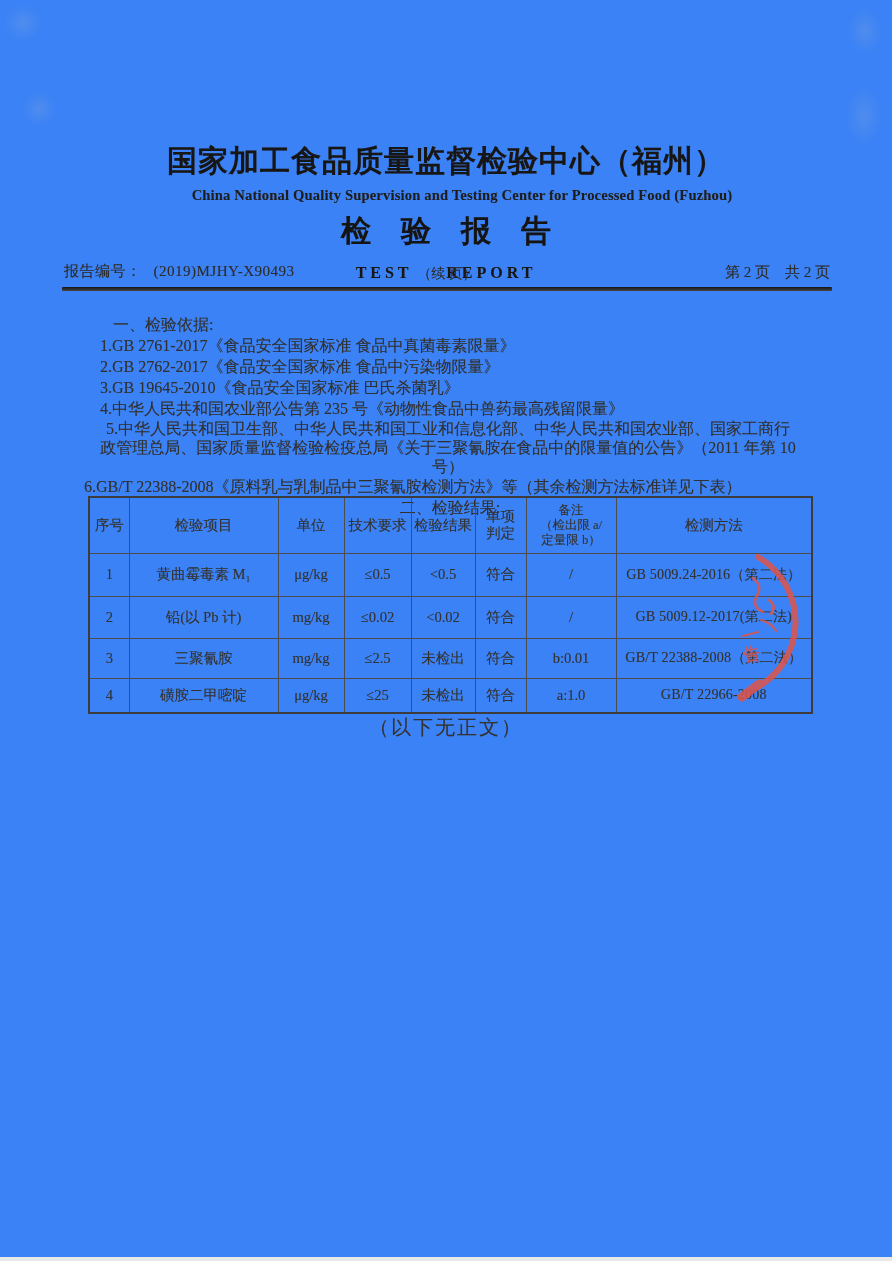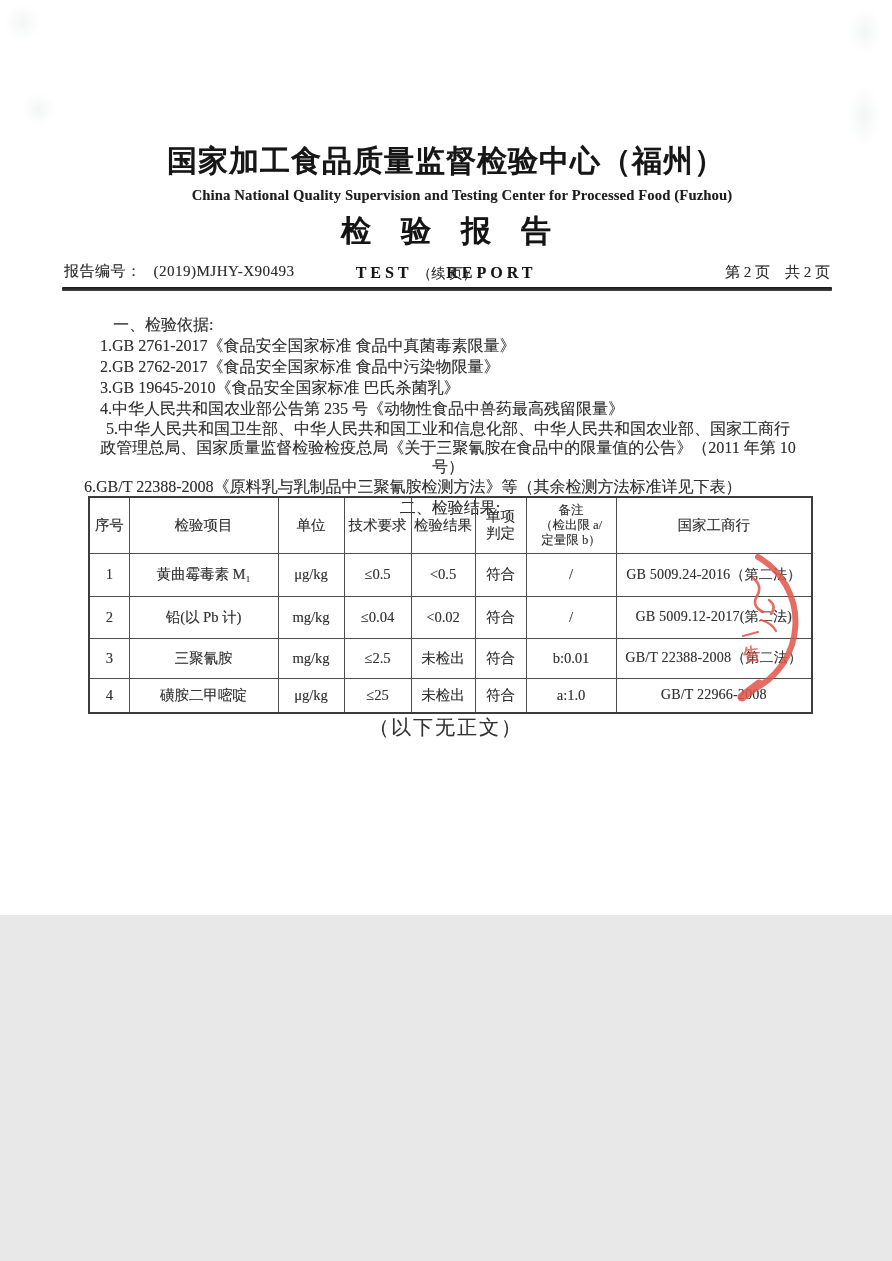--- a/index.html
+++ b/index.html
@@ -1,21 +1,21 @@
 <!DOCTYPE html>
 <html><head>
 <meta charset="utf-8">
 <style>
   * { margin: 0; padding: 0; box-sizing: border-box; }
   html, body { background: #e8e8e8; }
   .page {
     position: relative;
-    width: 892px; height: 915px;
+    width: 892px; height: 1257px;
     margin: 0 auto;
-    background: #ffffff;
+    background: #3b82f6;
     overflow: hidden;
     font-family: "Liberation Serif", "DejaVu Serif", serif;
     color: #2b2b2b;
     text-decoration: underline;
   }
   .doc-text { text-shadow: 0.3px 0.3px 0.5px rgba(70,70,70,0.45); }
 
   
   .blob { position: absolute; border-radius: 50%; pointer-events: none;
     background: radial-gradient(closest-side, rgba(185,195,192,0.16), rgba(185,195,192,0)); }
@@ -131,39 +131,39 @@
         <th>序号</th>
         <th>检验项目</th>
         <th>单位</th>
         <th>技术要求</th>
         <th>检验结果</th>
         <th class="pre th-judge">单项
 判定</th>
         <th class="pre th-note">备注
 （检出限 a/
 定量限 b）</th>
-        <th>国家工商行</th>
+        <th>检测方法</th>
       </tr>
     </thead>
     <tbody>
       <tr>
         <td>1</td>
         <td class="c-item">黄曲霉毒素 M₁</td>
         <td>μg/kg</td>
         <td>≤0.5</td>
         <td>&lt;0.5</td>
         <td>符合</td>
         <td>/</td>
         <td class="c-method">GB 5009.24-2016（第二法）</td>
       </tr>
       <tr>
         <td>2</td>
         <td class="c-item">铅(以 Pb 计)</td>
         <td>mg/kg</td>
-        <td>≤0.04</td>
+        <td>≤0.02</td>
         <td>&lt;0.02</td>
         <td>符合</td>
         <td>/</td>
         <td class="c-method">GB 5009.12-2017(第二法)</td>
       </tr>
       <tr>
         <td>3</td>
         <td class="c-item">三聚氰胺</td>
         <td>mg/kg</td>
         <td>≤2.5</td>

